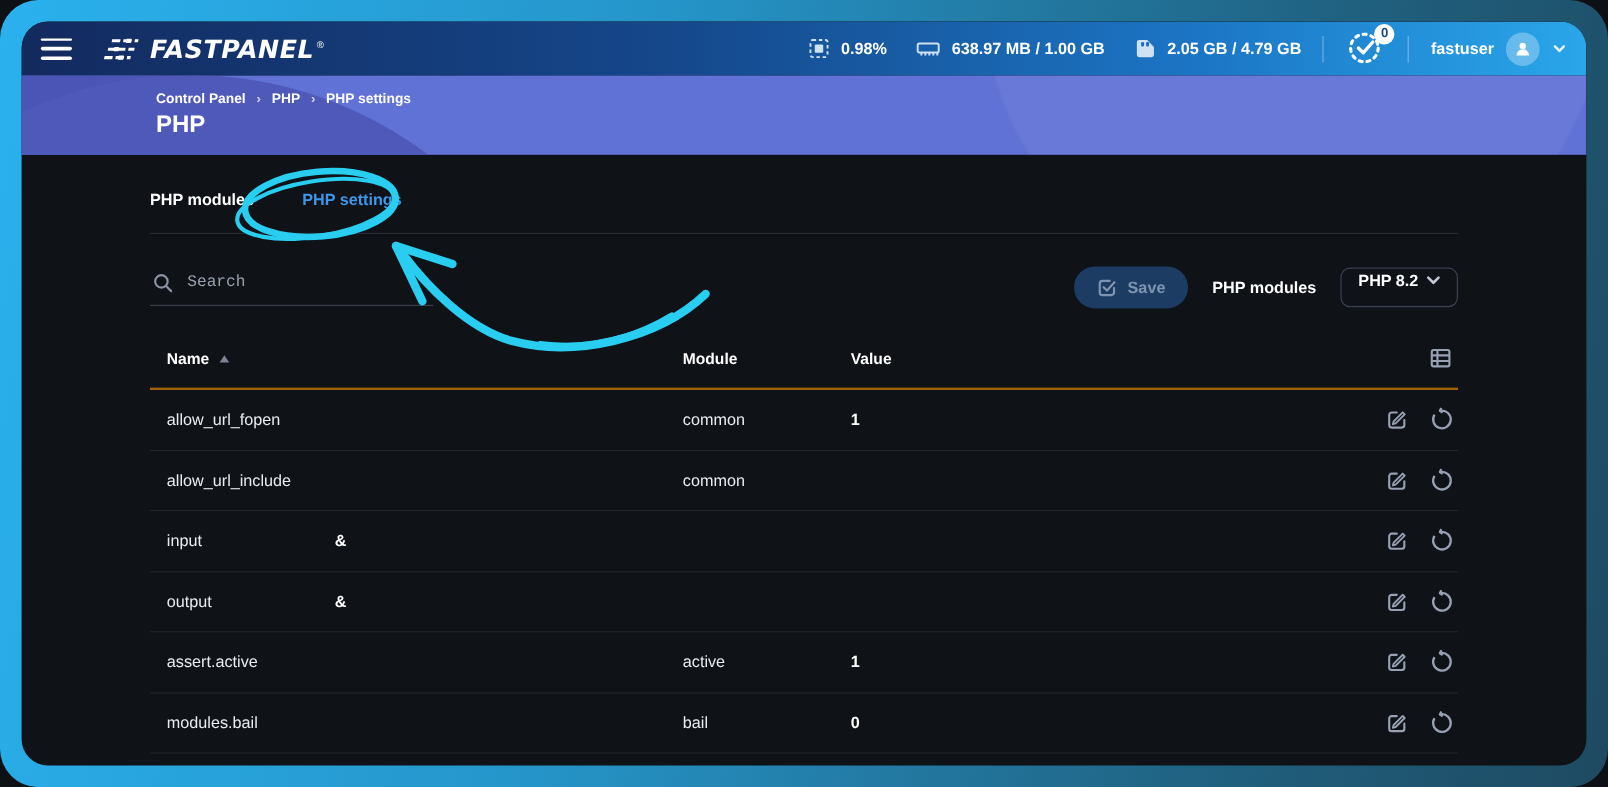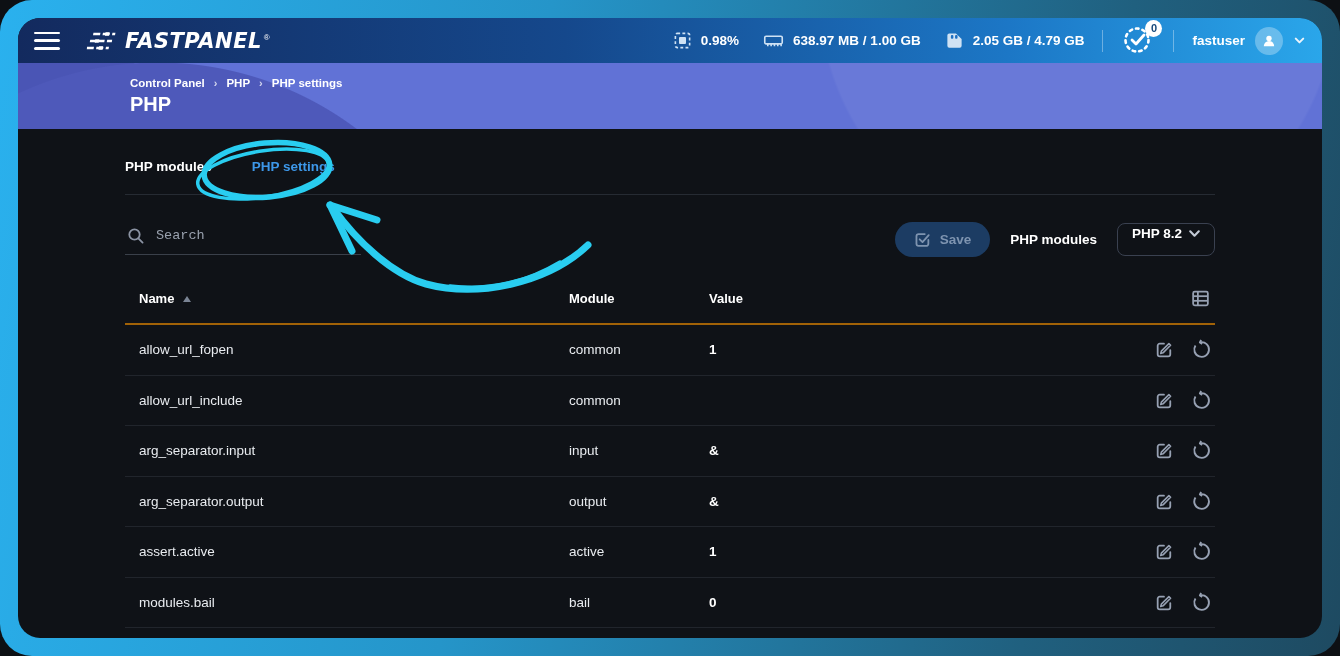--- a/index.html
+++ b/index.html
@@ -270,41 +270,39 @@
       <button class="icon-btn" aria-label="reset">
         <svg width="21" height="21" viewBox="0 0 20 20" fill="none">
           <path d="M5.2 6.2 A7 7 0 1 0 10 3.1" stroke="currentColor" stroke-width="1.8"></path>
           <path d="M10.6 0.9 L9.4 3.2 L11.6 4.6" stroke="currentColor" stroke-width="1.8" stroke-linejoin="round"></path>
         </svg>
       </button>
     </div>
   </div>
 
   <div class="trow">
-    <div class="col-name">arg_separator.input</div>
     <div class="col-module">input</div>
     <div class="col-value">&amp;</div>
     <div class="col-actions">
       <button class="icon-btn" aria-label="edit">
         <svg width="21" height="21" viewBox="0 0 20 20" fill="none">
           <path d="M15.5 10.5 v4 a2 2 0 0 1 -2 2 h-8 a2 2 0 0 1 -2 -2 v-8 a2 2 0 0 1 2 -2 h4" stroke="currentColor" stroke-width="1.7" stroke-linecap="round"></path>
           <path d="M8.6 13.2 l-2.2 0.6 l0.6 -2.2 l7.2 -7.2 l1.6 1.6 z" stroke="currentColor" stroke-width="1.5" stroke-linejoin="round"></path>
         </svg>
       </button>
       <button class="icon-btn" aria-label="reset">
         <svg width="21" height="21" viewBox="0 0 20 20" fill="none">
           <path d="M5.2 6.2 A7 7 0 1 0 10 3.1" stroke="currentColor" stroke-width="1.8"></path>
           <path d="M10.6 0.9 L9.4 3.2 L11.6 4.6" stroke="currentColor" stroke-width="1.8" stroke-linejoin="round"></path>
         </svg>
       </button>
     </div>
   </div>
 
   <div class="trow">
-    <div class="col-name">arg_separator.output</div>
     <div class="col-module">output</div>
     <div class="col-value">&amp;</div>
     <div class="col-actions">
       <button class="icon-btn" aria-label="edit">
         <svg width="21" height="21" viewBox="0 0 20 20" fill="none">
           <path d="M15.5 10.5 v4 a2 2 0 0 1 -2 2 h-8 a2 2 0 0 1 -2 -2 v-8 a2 2 0 0 1 2 -2 h4" stroke="currentColor" stroke-width="1.7" stroke-linecap="round"></path>
           <path d="M8.6 13.2 l-2.2 0.6 l0.6 -2.2 l7.2 -7.2 l1.6 1.6 z" stroke="currentColor" stroke-width="1.5" stroke-linejoin="round"></path>
         </svg>
       </button>
       <button class="icon-btn" aria-label="reset">

